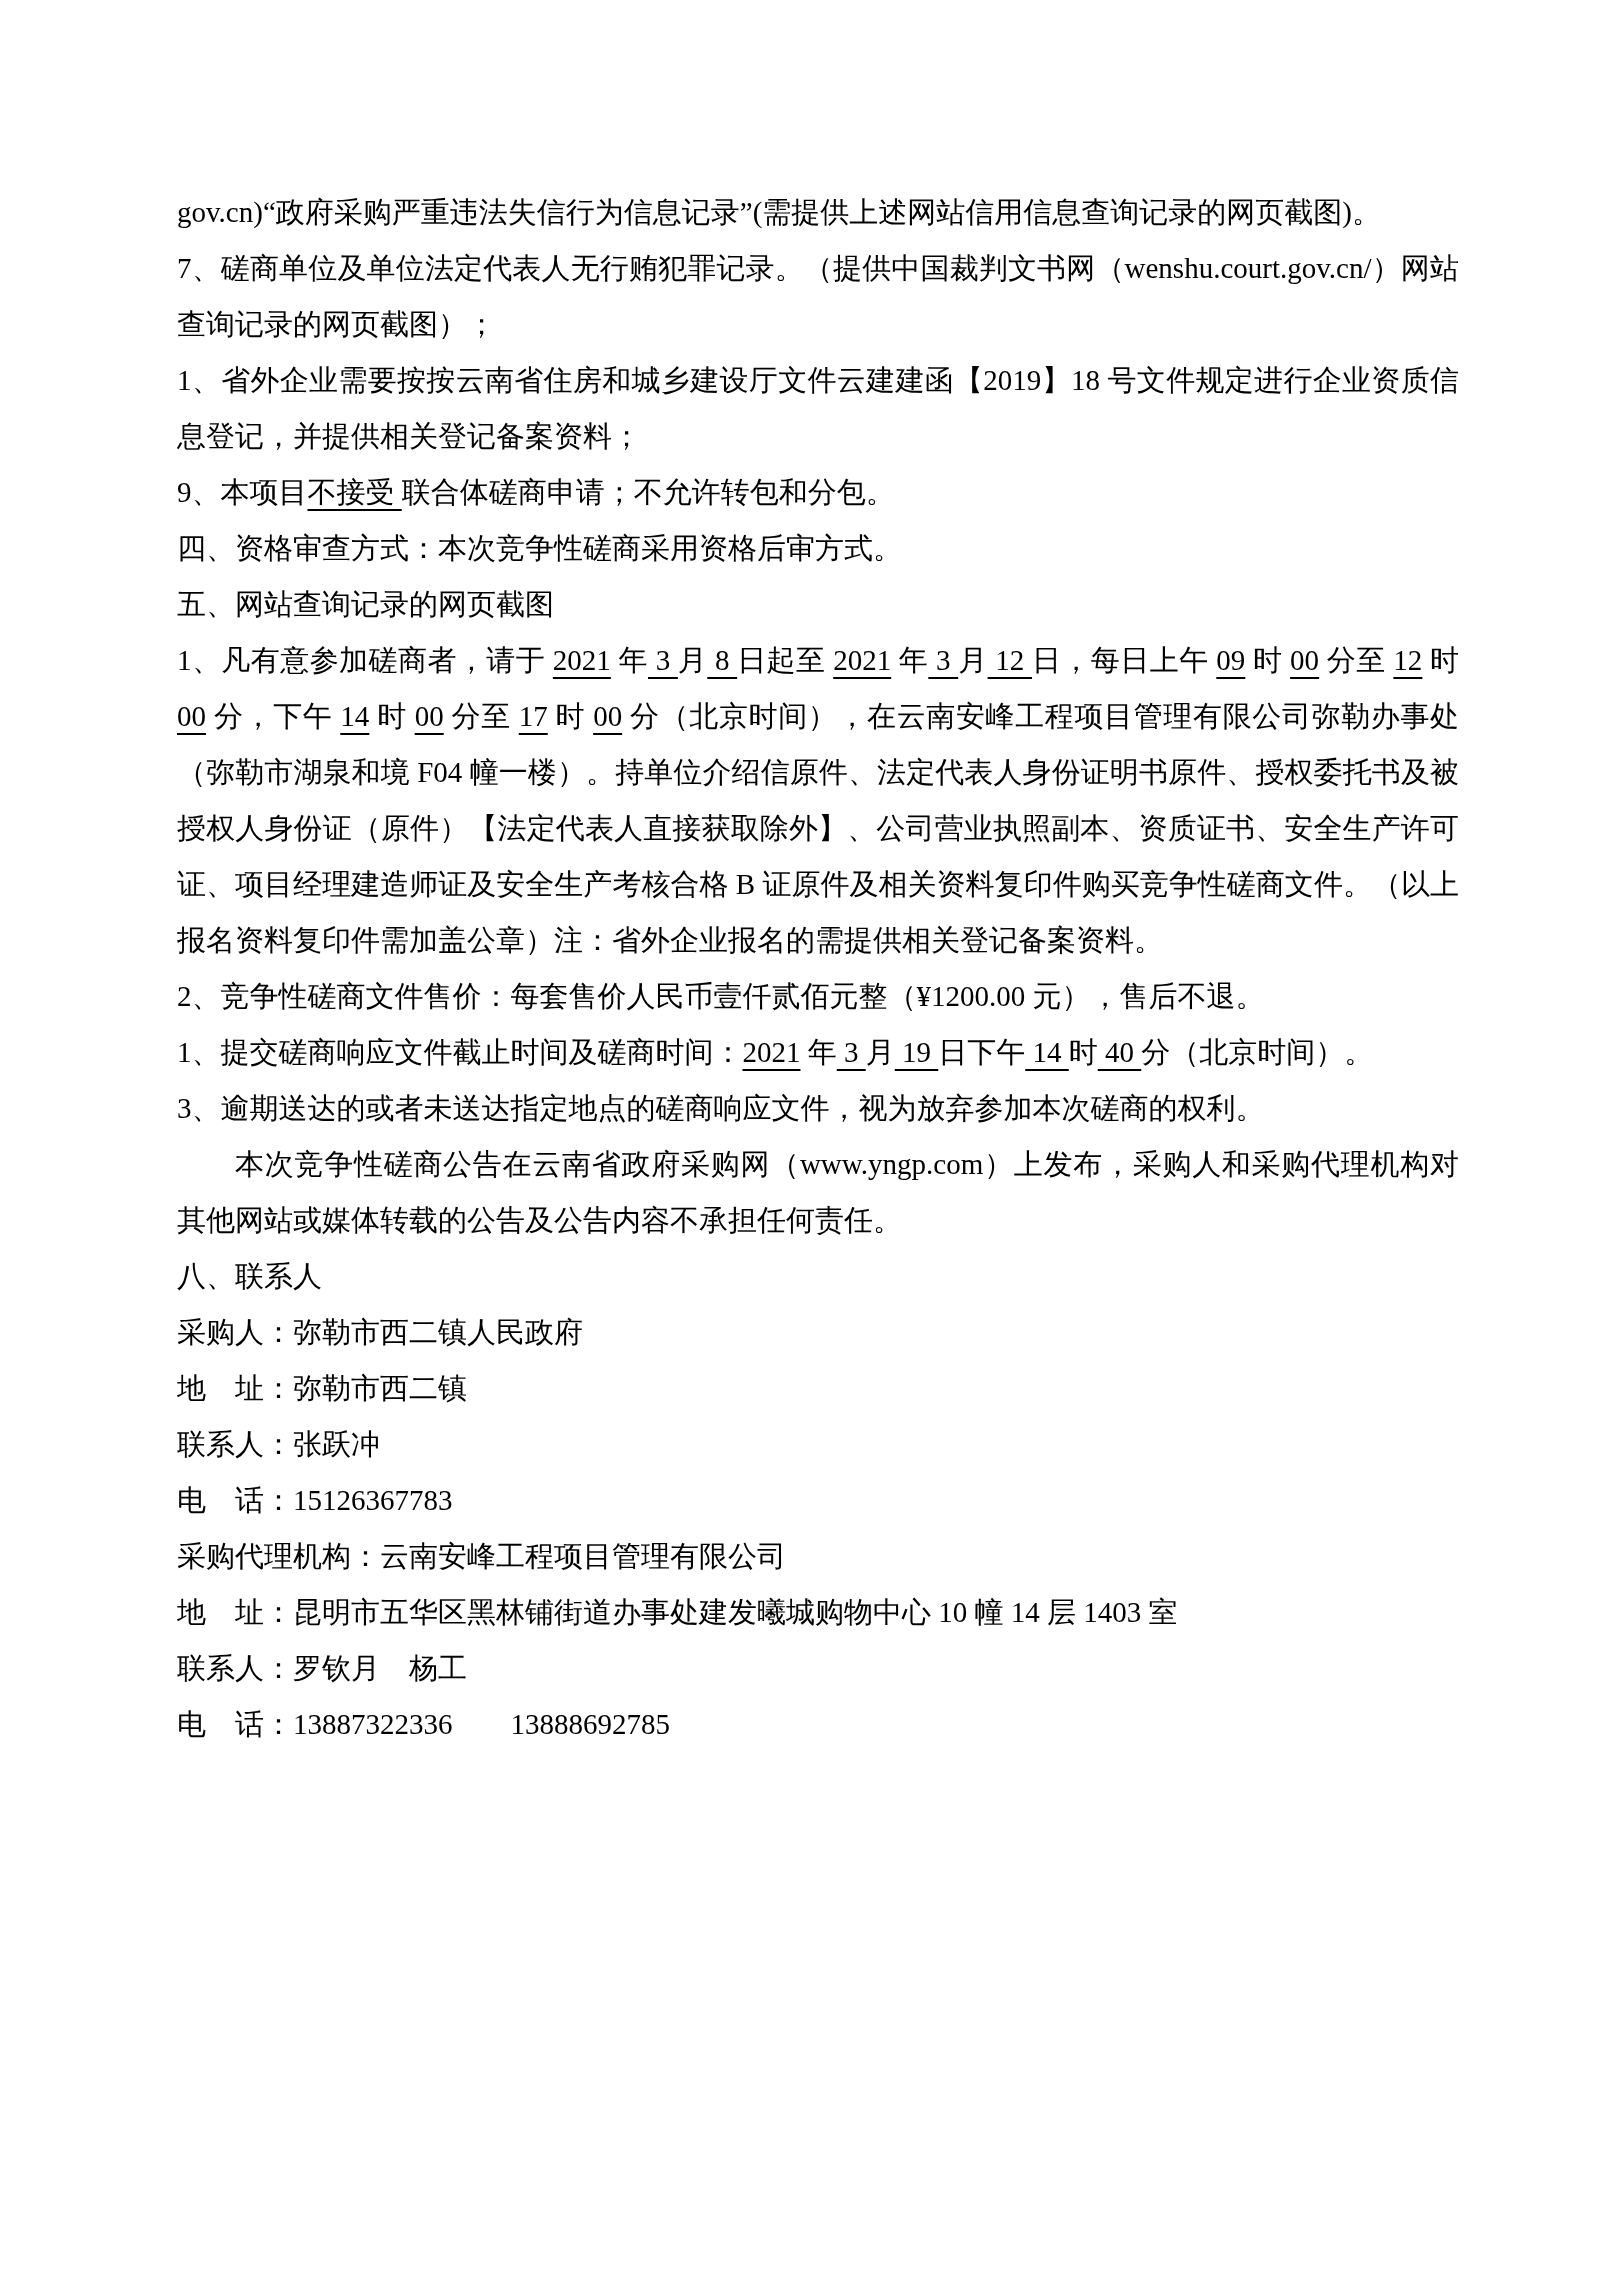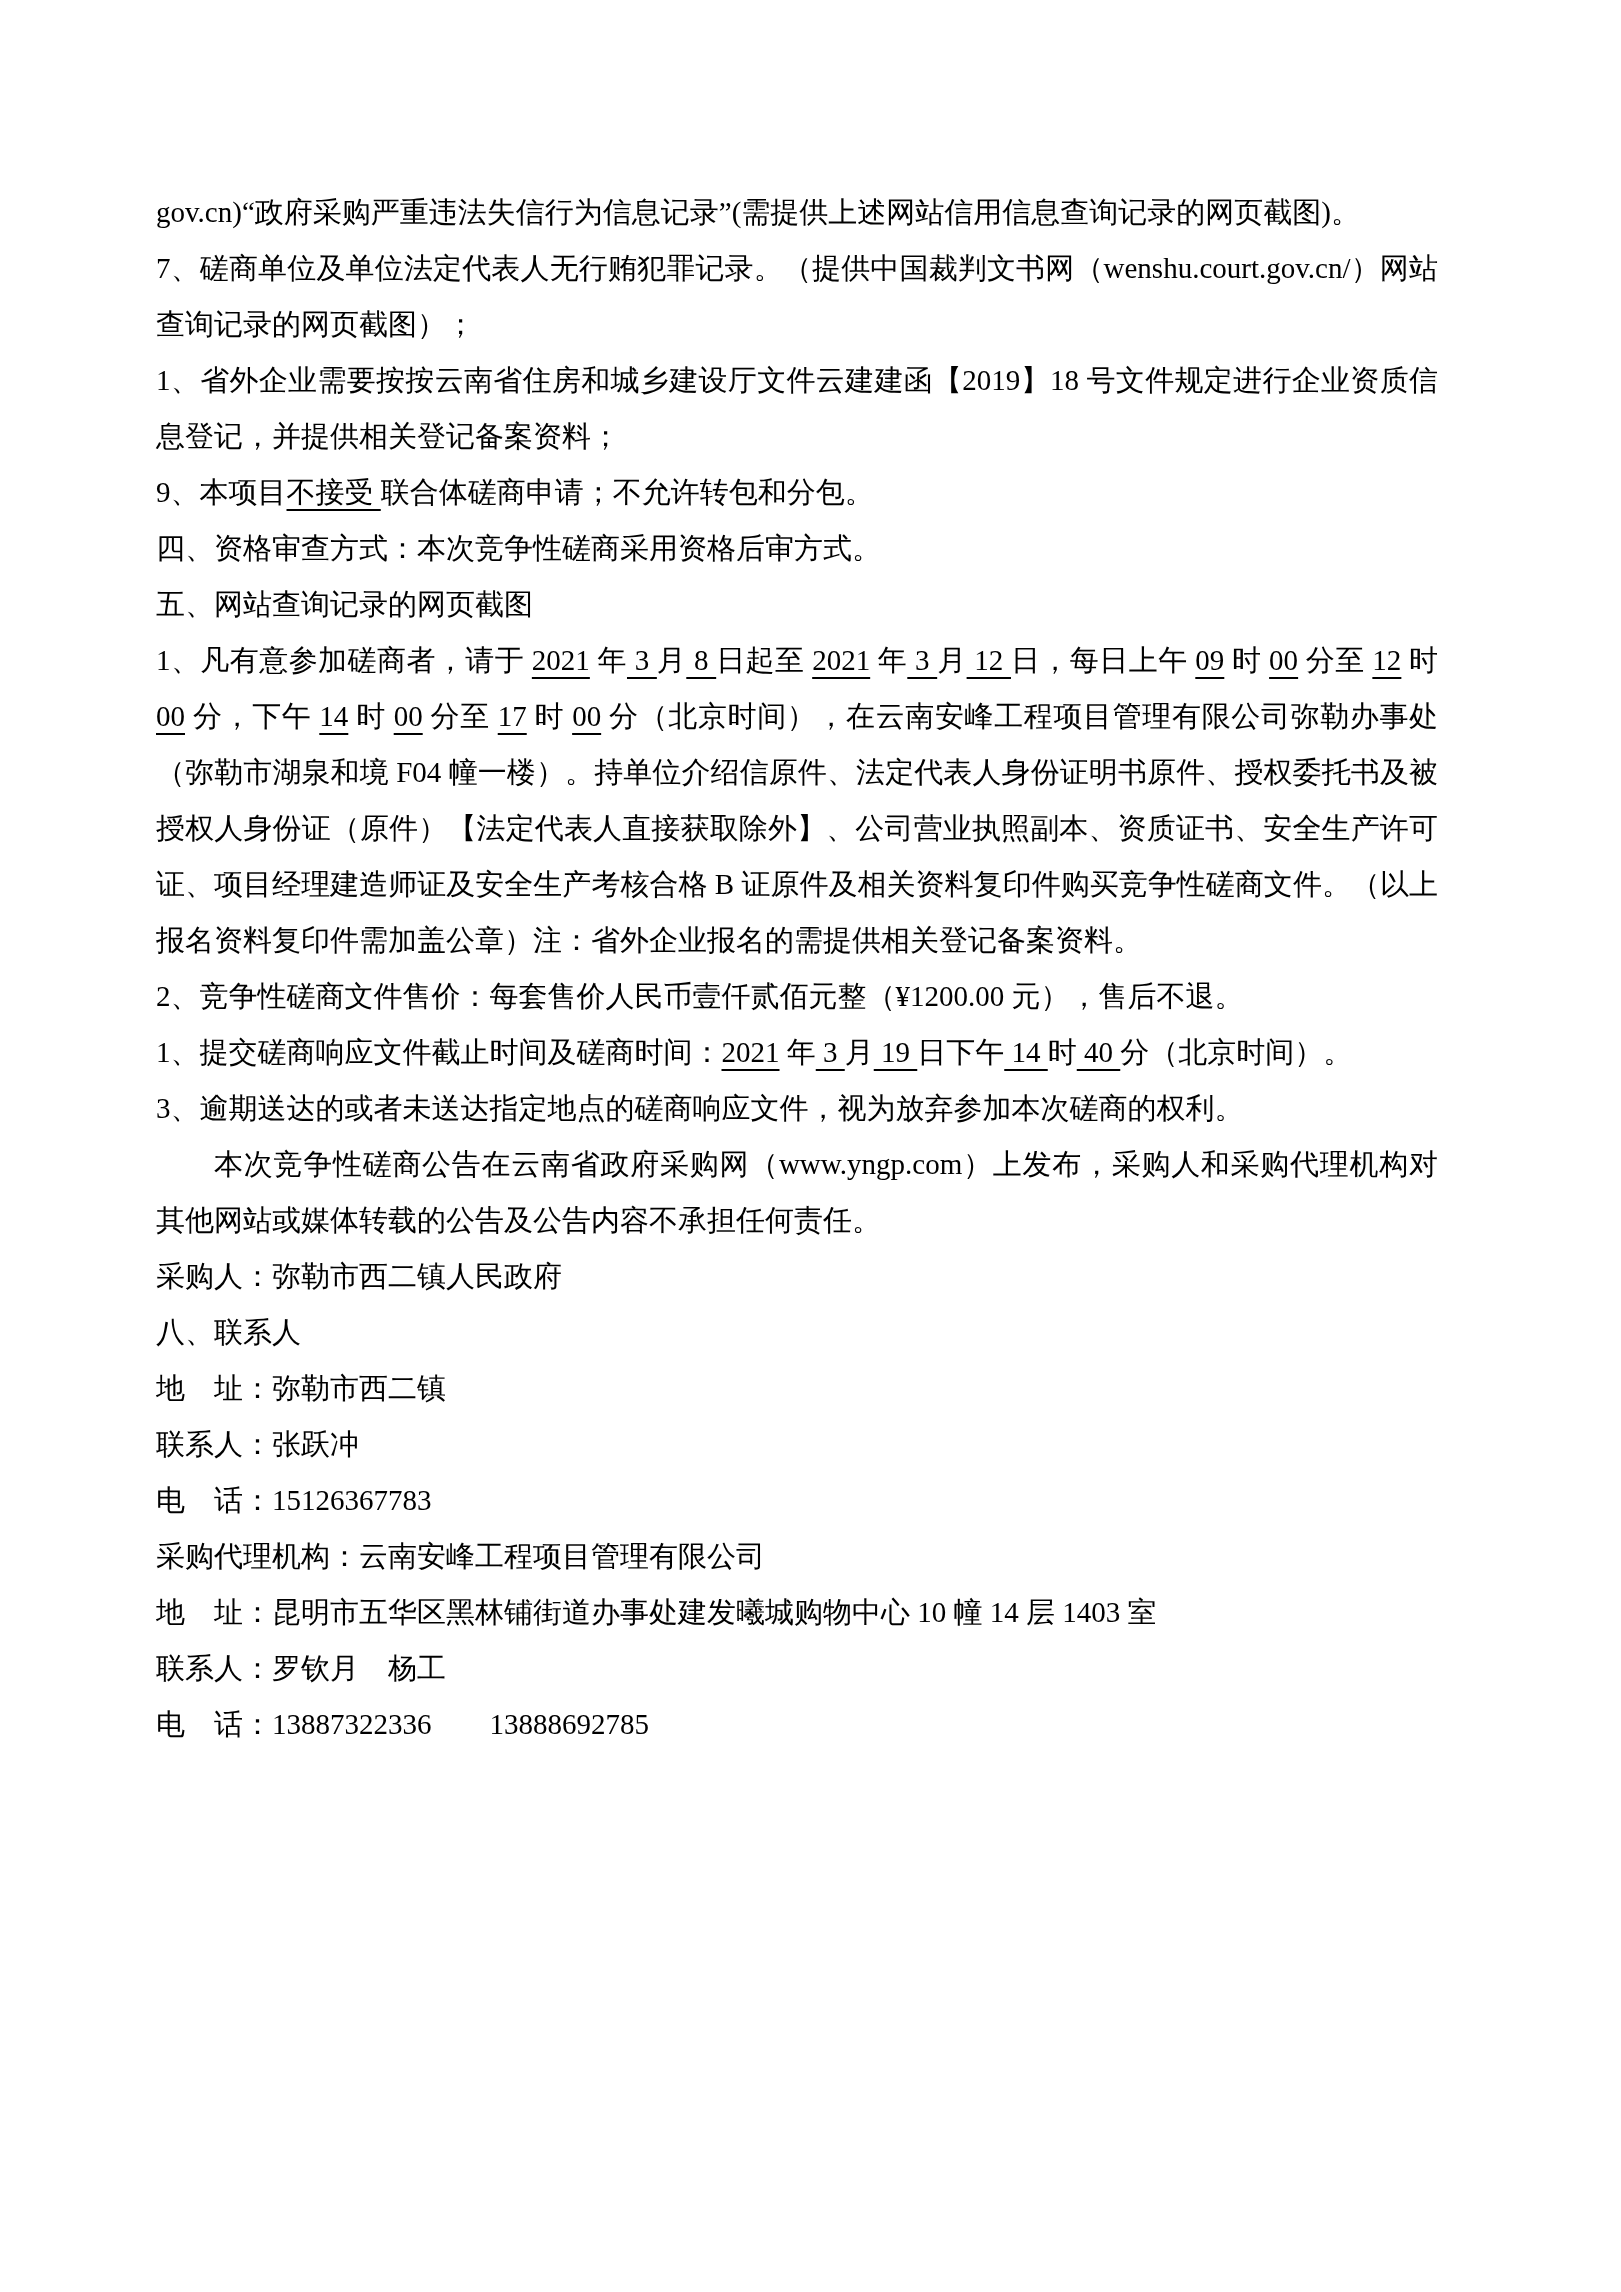--- a/index.html
+++ b/index.html
@@ -10,21 +10,21 @@
   }
   .page {
     position: relative;
     width: 1621px;
     height: 2293px;
     background: #ffffff;
     overflow: hidden;
   }
   .doc-body {
     position: absolute;
-    left: 156px;
+    left: 177px;
     top: 184px;
     width: 1282px;
     color: #000000;
     font-size: 29px;
     line-height: 56px;
     text-align: justify;
     text-justify: inter-ideograph;
   }
   .para { margin: 0; }
   .para.indent { text-indent: 2em; }
@@ -44,22 +44,22 @@
       <p class="para"><span class="">7、磋商单位及单位法定代表人无行贿犯罪记录。（提供中国裁判文书网（wenshu.court.gov.cn/）网站查询记录的网页截图）；</span></p>
       <p class="para"><span class="">1、省外企业需要按按云南省住房和城乡建设厅文件云建建函【2019】18 号文件规定进行企业资质信息登记，并提供相关登记备案资料；</span></p>
       <p class="para"><span class="">9、本项目</span><span class="seg-bold seg-underline">不接受 </span><span class="">联合体磋商申请；不允许转包和分包。</span></p>
       <p class="para"><span class="seg-bold ">四、资格审查方式：</span><span class="">本次竞争性磋商采用资格后审方式。</span></p>
       <p class="para"><span class="seg-bold ">五、网站查询记录的网页截图</span></p>
       <p class="para"><span class="">1、凡有意参加磋商者，请于 </span><span class="seg-underline">2021</span><span class=""> 年</span><span class="seg-underline"> 3 </span><span class="">月</span><span class="seg-underline"> 8 </span><span class="">日起至 </span><span class="seg-underline">2021</span><span class=""> 年</span><span class="seg-underline"> 3 </span><span class="">月</span><span class="seg-underline"> 12 </span><span class="">日，每日上午 </span><span class="seg-underline">09</span><span class=""> 时 </span><span class="seg-underline">00</span><span class=""> 分至 </span><span class="seg-underline">12</span><span class=""> 时 </span><span class="seg-underline">00</span><span class=""> 分，下午 </span><span class="seg-underline">14</span><span class=""> 时 </span><span class="seg-underline">00</span><span class=""> 分至 </span><span class="seg-underline">17</span><span class=""> 时 </span><span class="seg-underline">00</span><span class=""> 分（北京时间），在云南安峰工程项目管理有限公司弥勒办事处（弥勒市湖泉和境 F04 幢一楼）。持单位介绍信原件、法定代表人身份证明书原件、授权委托书及被授权人身份证（原件）【法定代表人直接获取除外】、公司营业执照副本、资质证书、安全生产许可证、项目经理建造师证及安全生产考核合格 B 证原件及相关资料复印件购买竞争性磋商文件。（以上报名资料复印件需加盖公章）注：省外企业报名的需提供相关登记备案资料。</span></p>
       <p class="para"><span class="">2、竞争性磋商文件售价：每套售价人民币壹仟贰佰元整（¥1200.00 元），售后不退。</span></p>
       <p class="para"><span class="">1、提交磋商响应文件截止时间及磋商时间：</span><span class="seg-underline">2021</span><span class=""> 年</span><span class="seg-underline"> 3 </span><span class="">月</span><span class="seg-underline"> 19 </span><span class="">日下午</span><span class="seg-underline"> 14 </span><span class="">时</span><span class="seg-underline"> 40 </span><span class="">分（北京时间）。</span></p>
       <p class="para"><span class="">3、逾期送达的或者未送达指定地点的磋商响应文件，视为放弃参加本次磋商的权利。</span></p>
       <p class="para indent"><span class="">本次竞争性磋商公告在云南省政府采购网（www.yngp.com）上发布，采购人和采购代理机构对其他网站或媒体转载的公告及公告内容不承担任何责任。</span></p>
+      <p class="para"><span class="seg-bold ">八、联系人</span></p>
       <p class="para"><span class="">采购人：弥勒市西二镇人民政府</span></p>
-      <p class="para"><span class="seg-bold ">八、联系人</span></p>
       <p class="para"><span class="">地　址：弥勒市西二镇</span></p>
       <p class="para"><span class="">联系人：张跃冲</span></p>
       <p class="para"><span class="">电　话：15126367783</span></p>
       <p class="para"><span class="">采购代理机构：云南安峰工程项目管理有限公司</span></p>
       <p class="para"><span class="">地　址：昆明市五华区黑林铺街道办事处建发曦城购物中心 10 幢 14 层 1403 室</span></p>
       <p class="para"><span class="">联系人：罗钦月　杨工</span></p>
       <p class="para"><span class="">电　话：13887322336　　13888692785</span></p>
     </div>
 </div>
 

